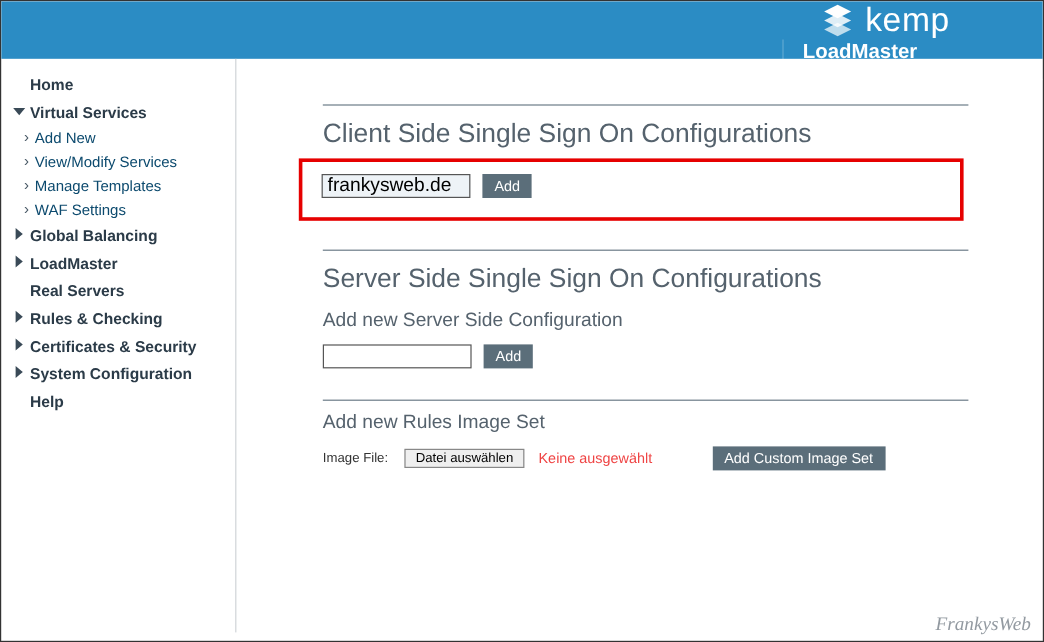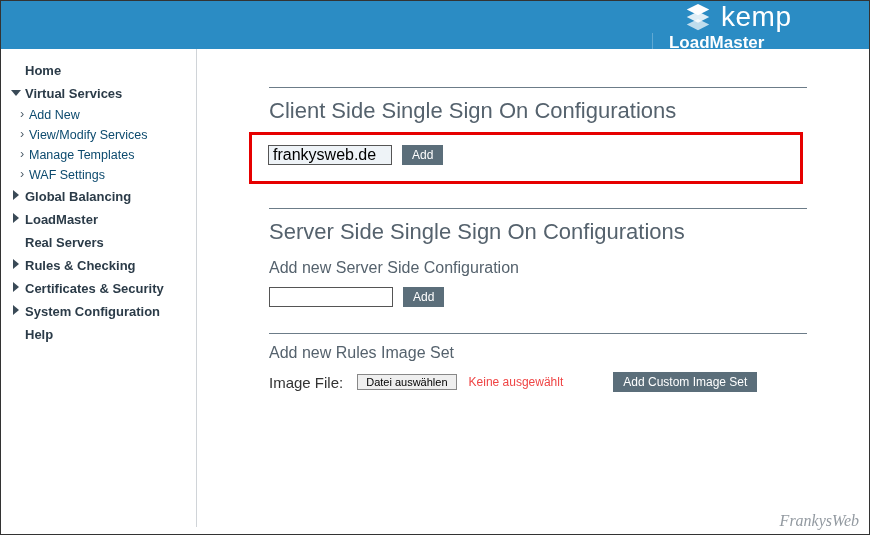--- a/index.html
+++ b/index.html
@@ -136,21 +136,21 @@
     color: #55626d;
     margin-bottom: 10px;
     font-weight: 400;
   }
   .form-row {
     display: flex;
     align-items: center;
     gap: 10px;
   }
   .form-row-label {
-    font-size: 15px;
+    font-size: 11px;
     color: #333;
     margin-right: 4px;
     text-align: right;
   }
   input.text {
     height: 20px;
     border: 1px solid #555;
     font-size: 16px;
     padding: 1px 4px;
     width: 124px;

